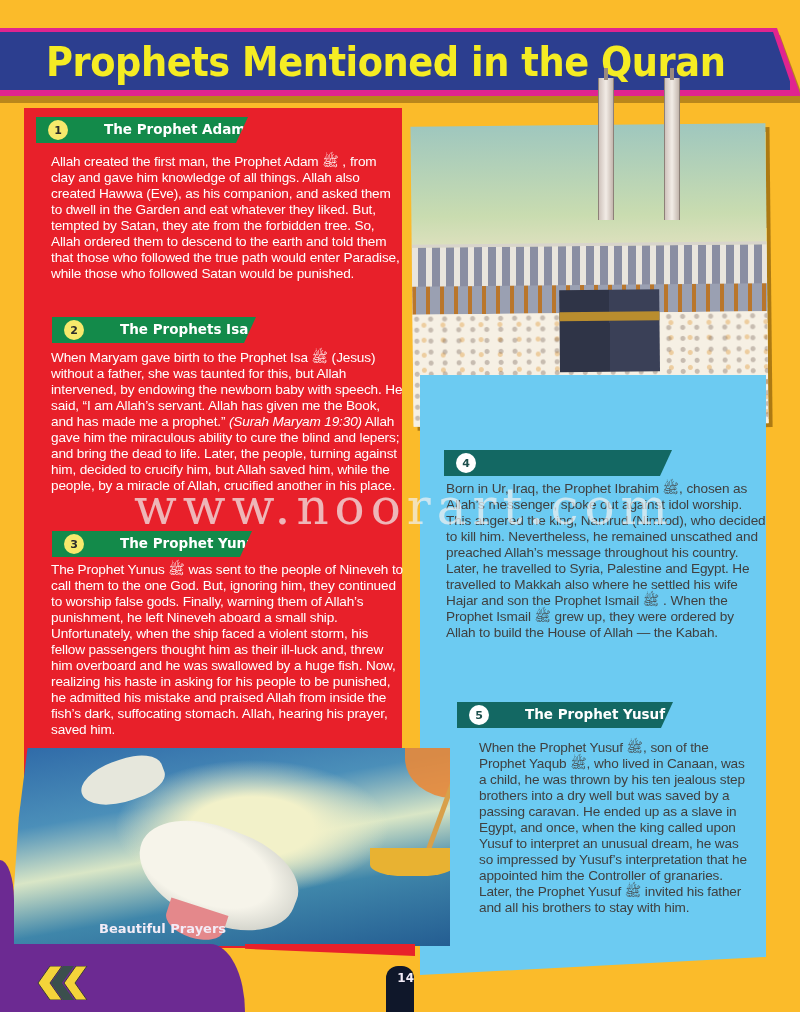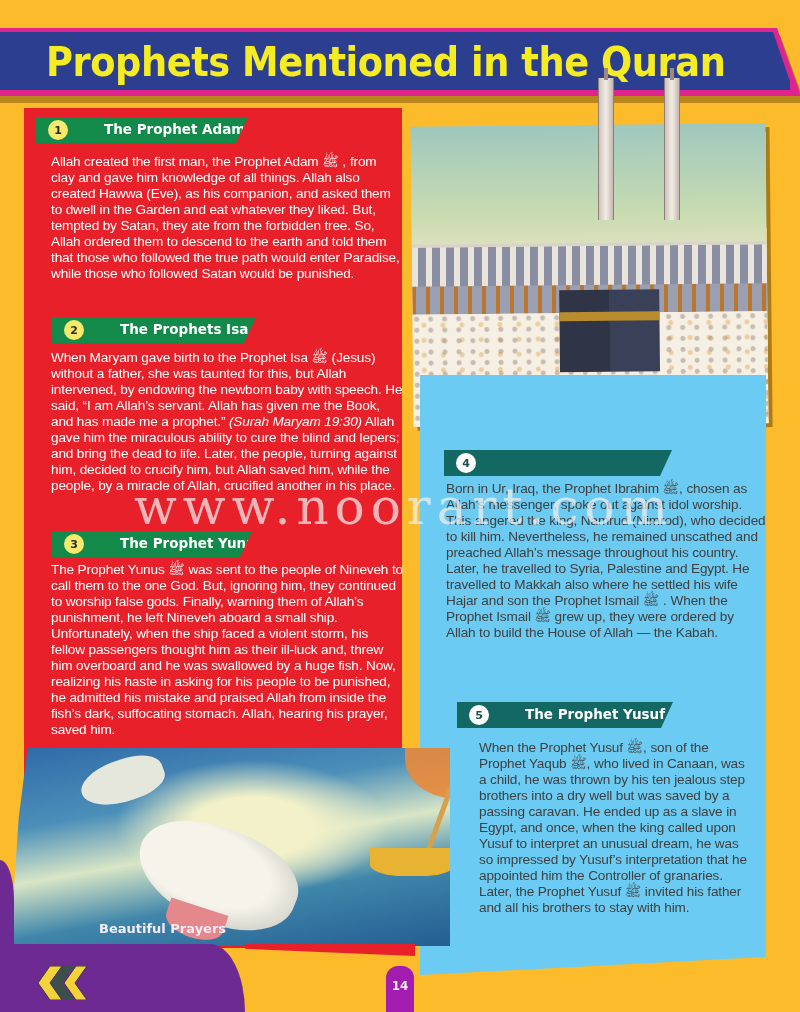--- a/index.html
+++ b/index.html
@@ -220,28 +220,28 @@
     .footer-label {
       position: absolute; left: 99px; top: 921px;
       font-family: "DejaVu Sans", sans-serif;
       font-weight: bold;
       font-size: 13px;
       color: #f3ecf7;
       white-space: nowrap;
     }
     .page-tab {
       position: absolute; left: 386px; top: 966px; width: 28px; height: 46px;
-      background: #a21caf;
+      background: #0f172a;
       border-radius: 12px 12px 0 0;
       color: #f3ecf7;
       font-family: "DejaVu Sans", sans-serif;
       font-weight: bold;
       font-size: 12px;
-      text-align: center;
-      padding-top: 13px;
+      text-align: right;
+      padding-top: 5px;
     }
     .red-strip {
       position: absolute; left: 245px; top: 944px; width: 170px; height: 12px;
       background: #e8202a;
       clip-path: polygon(0 0, 100% 0, 100% 100%, 0 40%);
     }
   </style>
 </head>
 <body>
 

